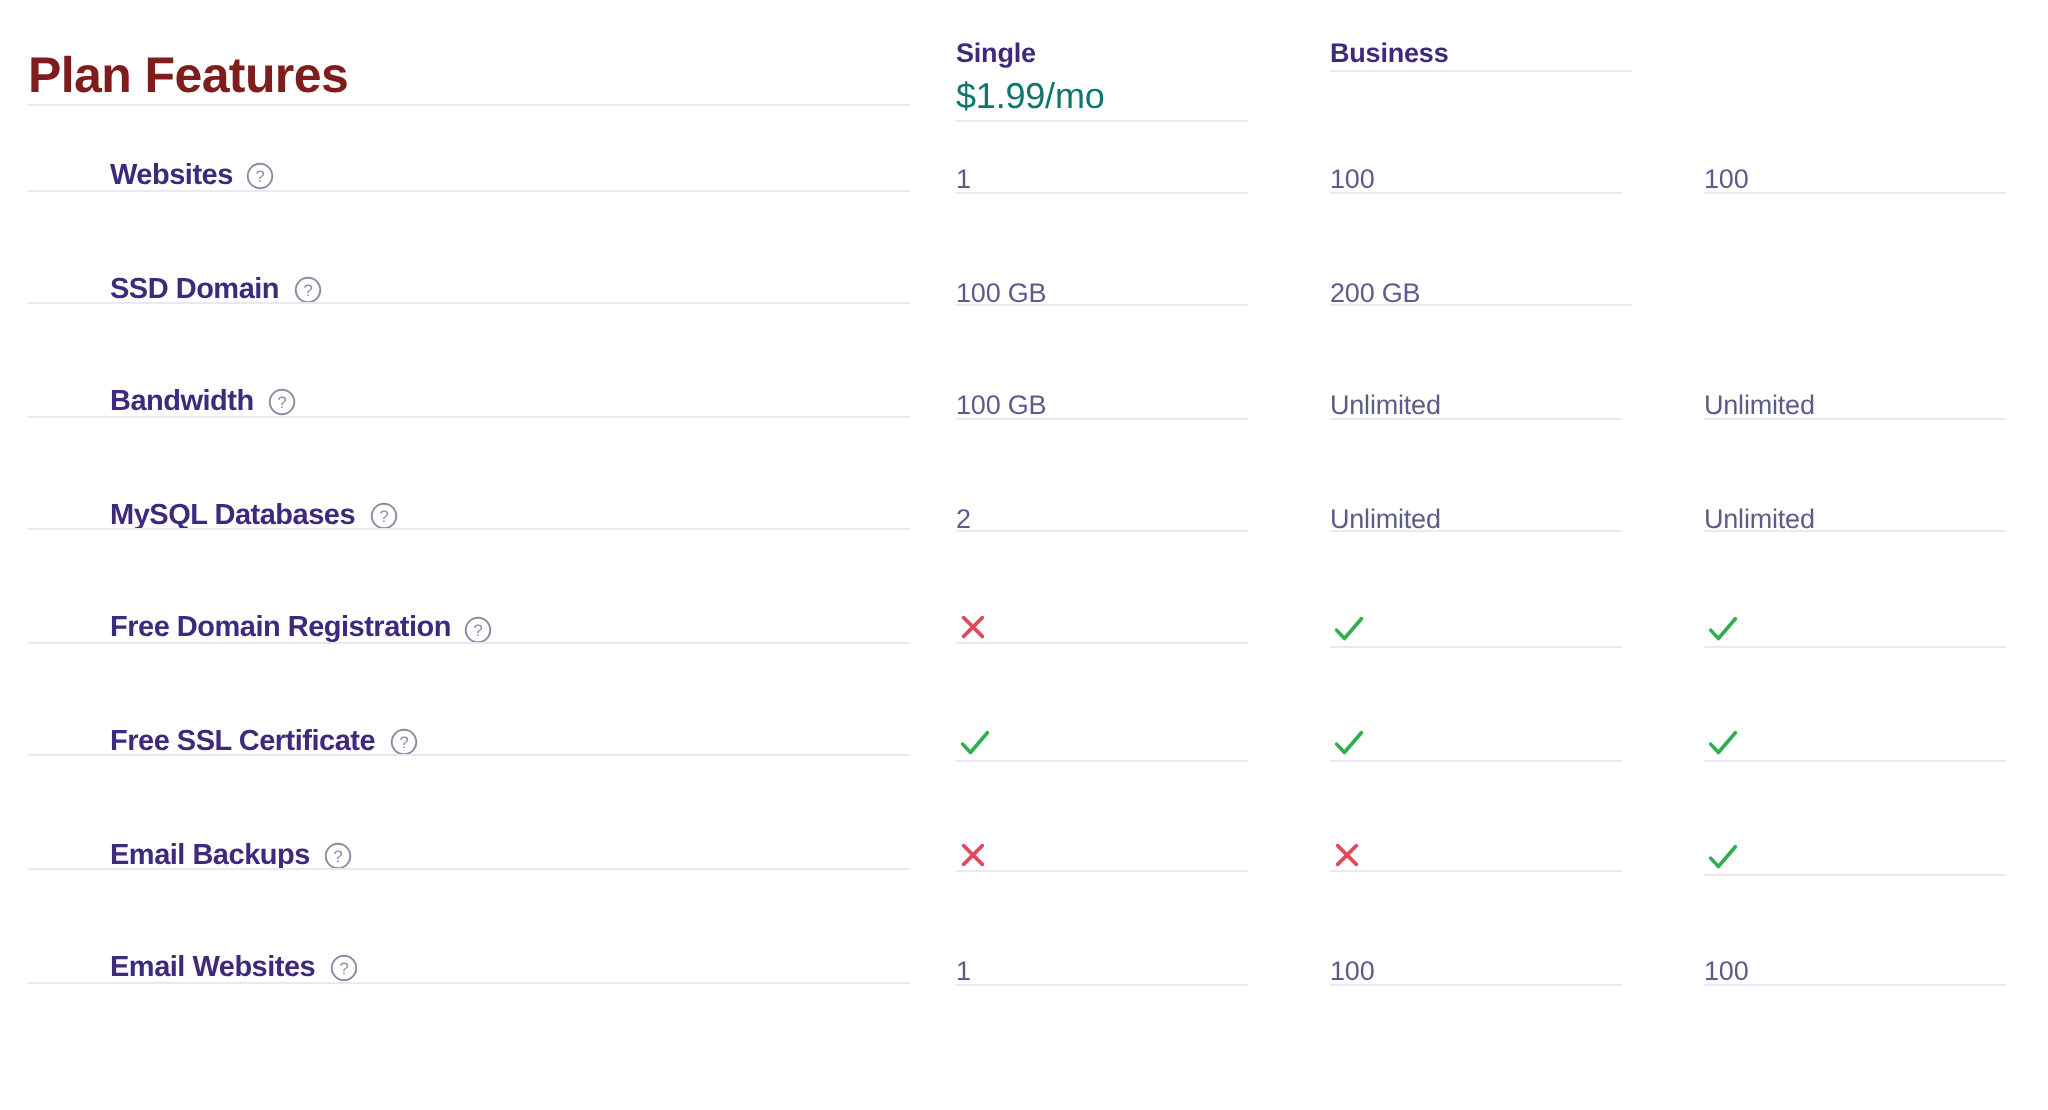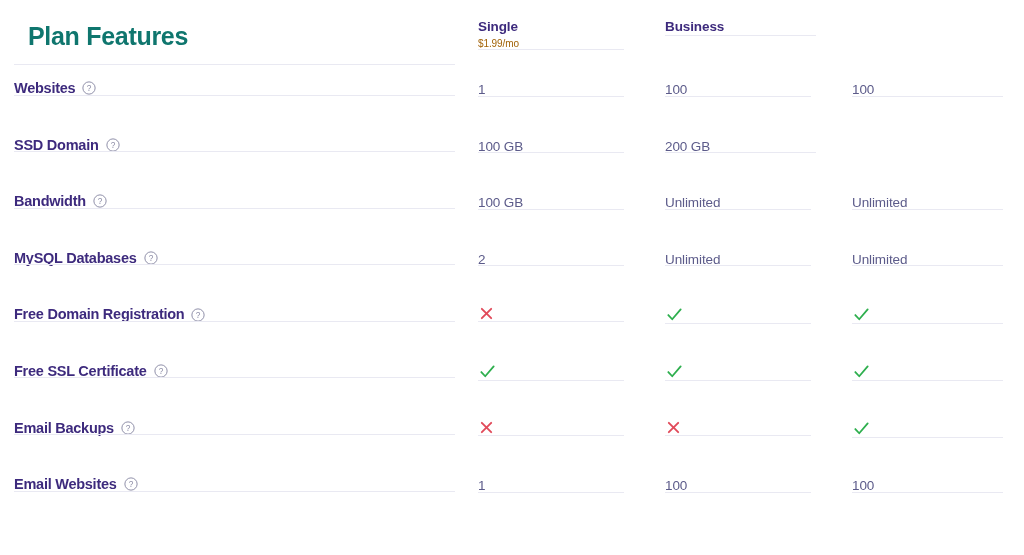--- a/index.html
+++ b/index.html
@@ -60,45 +60,45 @@
 
   
   .header-row {
     height: 66px;
     align-items: flex-start;
   }
 
   .page-title {
     font-size: 25px;
     font-weight: bold;
-    color: #0f766e;
+    color: #7f1d1d;
     letter-spacing: -0.3px;
-    margin: 14px;
-    padding-top: 8px;
+    margin: 0;
+    padding-top: 24px;
     line-height: 1.15;
     white-space: nowrap;
   }
 
   .plan-head {
     padding-top: 18px;
     line-height: 1.32;
   }
   .plan-name {
     display: block;
     font-size: 13.5px;
     font-weight: bold;
     color: #3d2a7d;
     letter-spacing: -0.1px;
     white-space: nowrap;
   }
   .plan-price {
     display: block;
-    font-size: 10px;
+    font-size: 18px;
     font-weight: normal;
-    color: #a16207;
+    color: #0f766e;
     letter-spacing: -0.1px;
     white-space: nowrap;
     margin-top: 1px;
   }
 
   
   .divider {
     position: absolute;
     height: 1px;
     background: #e9e9f2;
@@ -116,20 +116,21 @@
     left: 14px;
     right: 8px;
   }
 
   
   .feat-wrap {
     display: flex;
     align-items: center;
     padding-top: 15px;
     gap: 7px;
+    margin-left: 41px;
   }
   .feat-label {
     font-size: 14.5px;
     font-weight: bold;
     color: #3d2a7d;
     letter-spacing: -0.25px;
     white-space: nowrap;
     line-height: 1;
   }
   .help-icon {

